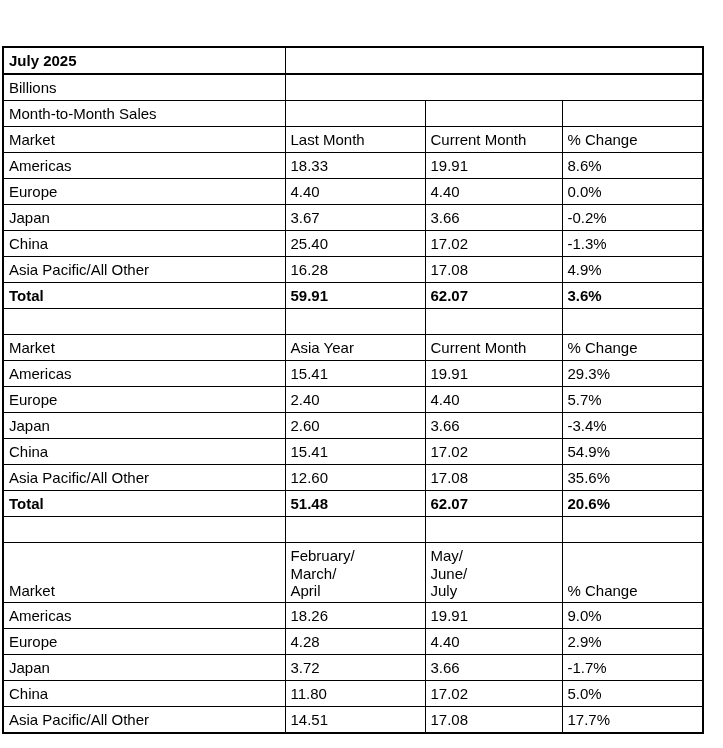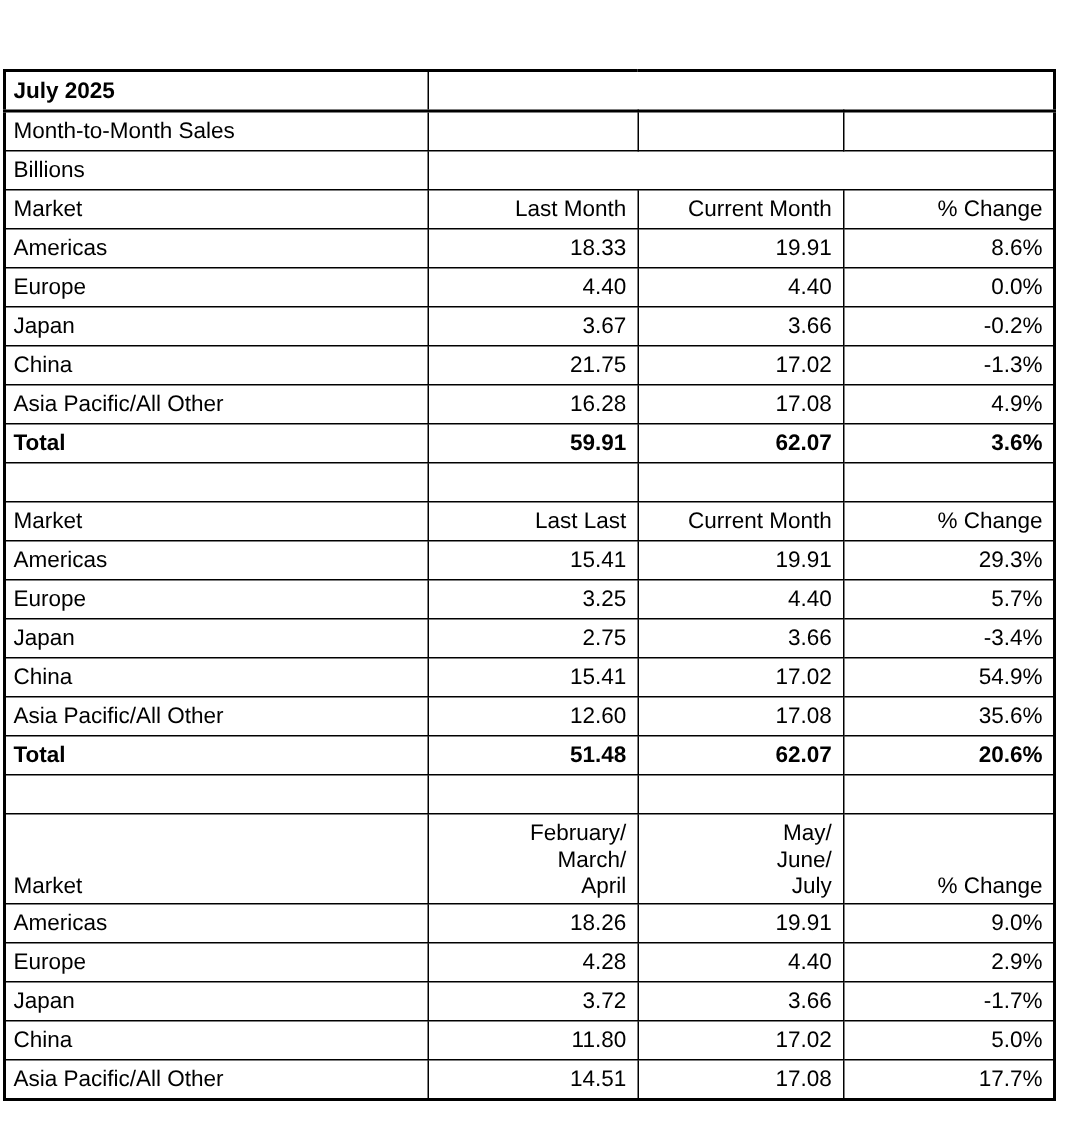--- a/index.html
+++ b/index.html
@@ -18,21 +18,21 @@
     border:1px solid #000000;
     height:23px;
     font-size:15px;
     line-height:1.15;
     padding:1px 6px 1px 5px;
     overflow:hidden;
     white-space:nowrap;
     vertical-align:middle;
     background:#ffffff;
   }
-  td.num { text-align:right; padding-right:7px; }
+  td.num { padding-right:7px; }
   .bold td, td.bold { font-weight:bold; }
   tr.month-row td { border-bottom-width:2px; }
   tr.tall td { height:55px; vertical-align:bottom; padding-bottom:3px; }
   td.pre { white-space:pre-line; }
 </style>
 </head>
 <body>
 
 <div class="page">
   <table class="report">
@@ -42,29 +42,29 @@
         <col style="width:137px">
         <col style="width:141px">
     </colgroup>
 
     <tbody>
         <tr class="month-row">
       <td class="bold">July 2025</td>
       <td colspan="3"></td>
     </tr>
     <tr>
-      <td>Month-to-Month Sales</td>
-      <td></td>
-      <td></td>
-      <td></td>
-    </tr>
-
-    <tr>
       <td>Billions</td>
       <td colspan="3"></td>
+    </tr>
+
+    <tr>
+      <td>Month-to-Month Sales</td>
+      <td></td>
+      <td></td>
+      <td></td>
     </tr>
     <tr>
       <td>Market</td>
       <td class="num">Last Month</td>
       <td class="num">Current Month</td>
       <td class="num">% Change</td>
     </tr>
     <tr>
       <td>Americas</td>
       <td class="num">18.33</td>
@@ -78,21 +78,21 @@
       <td class="num">0.0%</td>
     </tr>
     <tr>
       <td>Japan</td>
       <td class="num">3.67</td>
       <td class="num">3.66</td>
       <td class="num">-0.2%</td>
     </tr>
     <tr>
       <td>China</td>
-      <td class="num">21.75</td>
+      <td class="num">25.40</td>
       <td class="num">17.02</td>
       <td class="num">-1.3%</td>
     </tr>
     <tr>
       <td>Asia Pacific/All Other</td>
       <td class="num">16.28</td>
       <td class="num">17.08</td>
       <td class="num">4.9%</td>
     </tr>
     <tr class="bold">
@@ -104,39 +104,39 @@
 
     <tr>
       <td></td>
       <td></td>
       <td></td>
       <td></td>
     </tr>
 
     <tr>
       <td>Market</td>
-      <td class="num">Last Last</td>
+      <td class="num">Asia Year</td>
       <td class="num">Current Month</td>
       <td class="num">% Change</td>
     </tr>
     <tr>
       <td>Americas</td>
       <td class="num">15.41</td>
       <td class="num">19.91</td>
       <td class="num">29.3%</td>
     </tr>
     <tr>
       <td>Europe</td>
-      <td class="num">3.25</td>
+      <td class="num">2.40</td>
       <td class="num">4.40</td>
       <td class="num">5.7%</td>
     </tr>
     <tr>
       <td>Japan</td>
-      <td class="num">2.75</td>
+      <td class="num">2.60</td>
       <td class="num">3.66</td>
       <td class="num">-3.4%</td>
     </tr>
     <tr>
       <td>China</td>
       <td class="num">15.41</td>
       <td class="num">17.02</td>
       <td class="num">54.9%</td>
     </tr>
     <tr>

